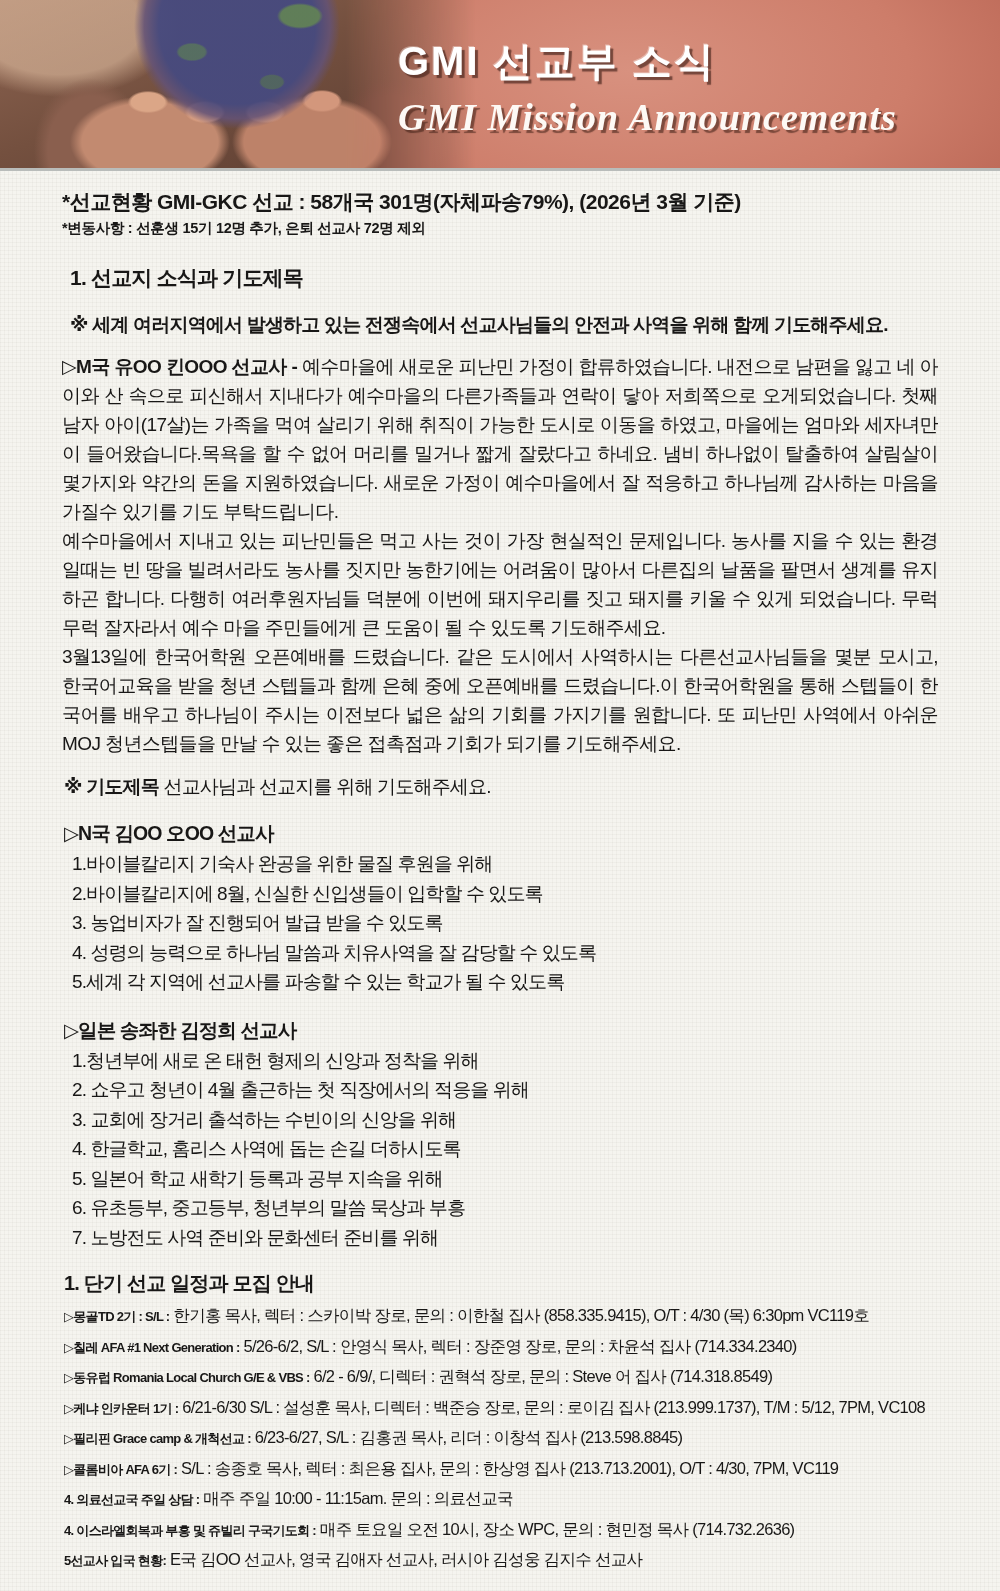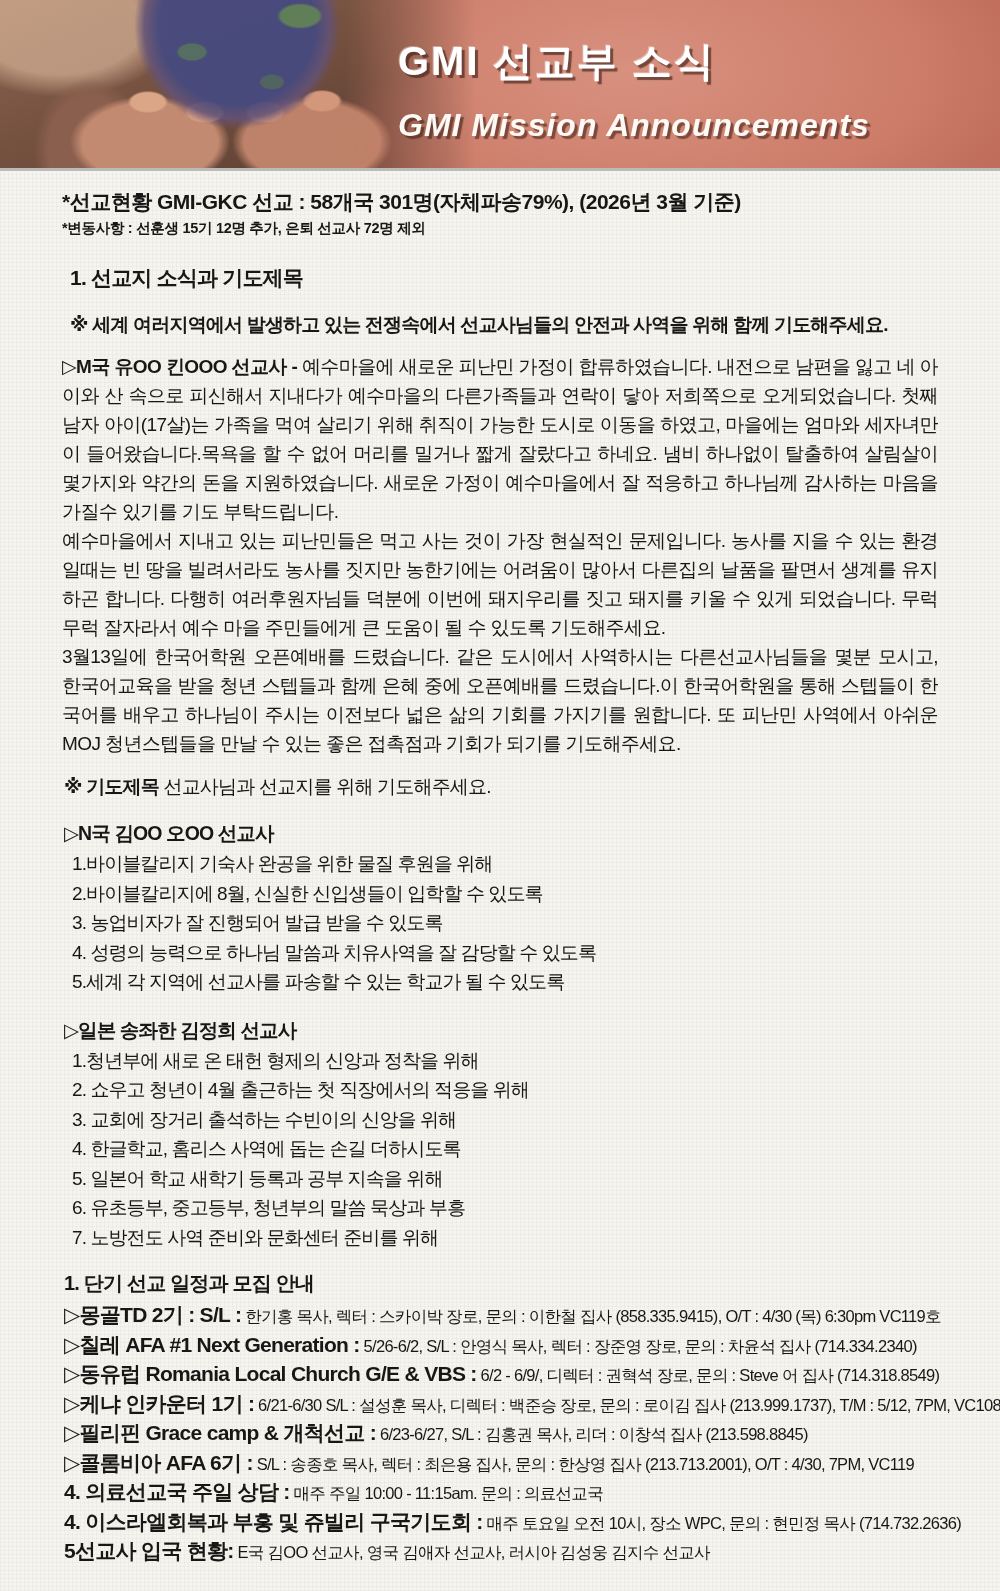--- a/index.html
+++ b/index.html
@@ -40,23 +40,23 @@
       linear-gradient(160deg, #8e6552 0%, #74503f 45%, #5a3c31 100%);
     -webkit-mask-image:linear-gradient(to right, #000 72%, transparent 99%);
     mask-image:linear-gradient(to right, #000 72%, transparent 99%);
   }
   .hero-titles{position:absolute;left:398px;top:34px;}
   .hero-title-ko{
     font-size:40px;font-weight:bold;color:#ffffff;letter-spacing:2px;
     text-shadow:3px 3px 1px rgba(66,33,24,.65), -1px -1px 0 rgba(255,255,255,.35);
   }
   .hero-title-en{
-    margin-top:18px;
-    font-family:Liberation Sans, sans-serif;
-    font-style:italic;font-weight:bold;font-size:32px;color:#fdf9f5;letter-spacing:1px;
+    margin-top:6px;
+    font-family:Liberation Serif, serif;
+    font-style:italic;font-weight:bold;font-size:38px;color:#fdf9f5;letter-spacing:1px;
     text-shadow:3px 3px 1px rgba(66,33,24,.6);
   }
 
   
   .content{padding:12px 62px 0 62px;}
   .center{}
   .sum1{font-size:21px;font-weight:bold;letter-spacing:-0.5px;margin-top:8px;}
   .sum2{font-size:14.5px;font-weight:bold;letter-spacing:-0.3px;margin-top:3px;}
 
   .h-section{font-size:21px;font-weight:bold;letter-spacing:-0.8px;margin:26px 0 0 8px;}
@@ -68,21 +68,21 @@
   .lead-bold{font-weight:bold;}
 
   .prayer-note{font-size:19px;letter-spacing:-0.8px;margin:16px 0 0 2px;}
 
   .miss-head{font-size:19.5px;font-weight:bold;letter-spacing:-0.9px;margin:20px 0 2px 2px;}
   .miss-list{font-size:19px;line-height:29.5px;letter-spacing:-0.9px;margin-left:10px;}
   .miss-list div{white-space:nowrap;}
 
   .sched-head{font-size:20px;font-weight:bold;letter-spacing:-0.8px;margin:18px 0 4px 2px;}
   .sched-line{font-size:16.5px;line-height:28.5px;letter-spacing:-0.7px;white-space:nowrap;margin-left:2px;}
-  .sched-line .lead-bold{font-size:21px;text-align:center;}
+  .sched-line .lead-bold{font-size:13px;text-align:center;}
 </style>
 </head>
 <body>
 
 <div class="page">
 
   <div class="hero">
     <div class="hero-photo"></div>
     <div class="hero-titles">
       <div class="hero-title-ko">GMI 선교부 소식</div>

